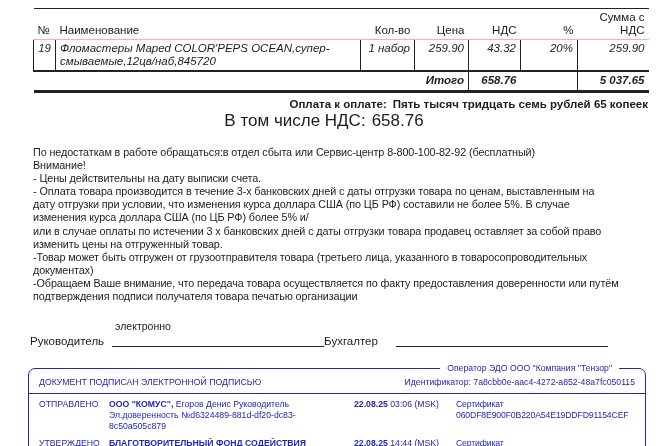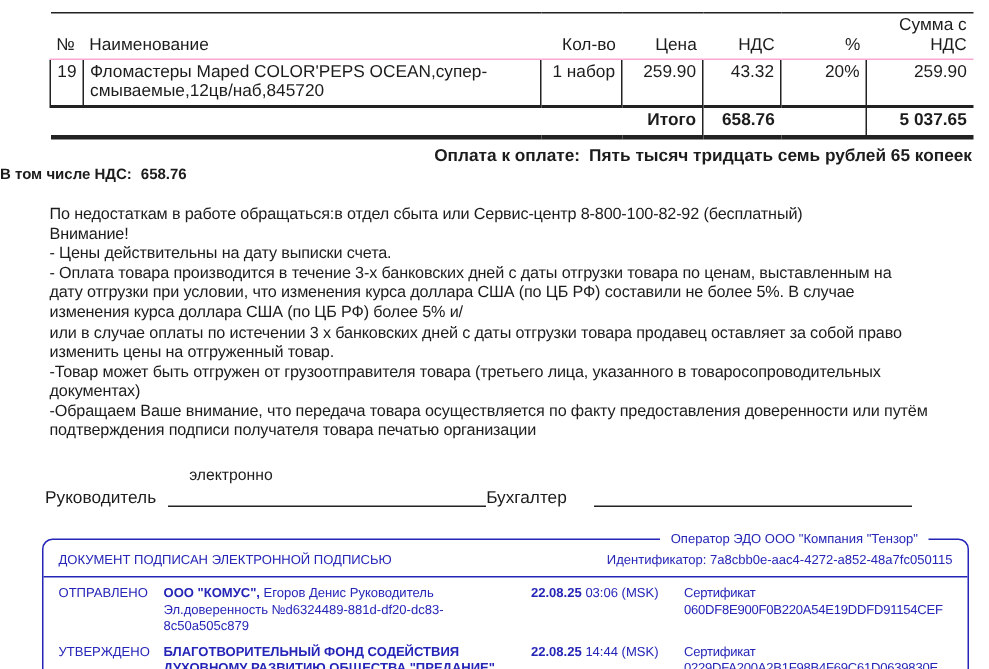--- a/index.html
+++ b/index.html
@@ -11,46 +11,46 @@
   .pre { white-space:pre-line; }
   .bold { font-weight:bold; }
 
   
   table.items {
     border-collapse:collapse; table-layout:fixed;
     margin:8px 11px 0 33px; width:615px;
     font-size:11.5px; line-height:13px;
   }
   table.items th { font-weight:normal; vertical-align:bottom; padding:2px 4px; border-top:1px solid #222; border-bottom:1px solid #f9a8d4; }
-  table.items td { padding:2px 4px; vertical-align:top; }
+  table.items td { padding:2px 4px; vertical-align:top;font-style:italic; }
   .c-l { text-align:left; }
   .c-r { text-align:right; }
   tr.item td { border-bottom:2px solid #222; }
   tr.item td.b-r { border-right:1px solid #222; }
   tr.item td.b-l { border-left:1px solid #222; }
   tr.total td { border-bottom:3px solid #222; font-weight:bold; padding:2px 4px 3px 4px; }
   tr.total td.b-r { border-right:1px solid #222; }
   tr.total td.b-l { border-left:1px solid #222; }
 
   
   .payable { margin:5px 11px 0 0; text-align:right; font-size:11.5px; font-weight:bold; }
   .payable .gap { margin-left:6px; }
-  .vat-line { margin:1px 11px 0 0; text-align:left; font-size:10px;font-weight:bold; }
+  .vat-line { margin:1px 11px 0 0; text-align:center; font-size:17px; }
   .vat-line .gap { margin-left:6px; }
 
   
   .notice {
     margin:15px 10px 0 33px; font-size:10.8px; line-height:13.1px;
     white-space:pre; letter-spacing:-0.1px;
   }
 
   
   .signs { display:flex; align-items:flex-end; margin:20px 0 0 30px; font-size:11.5px; height:24px; }
   .sig-line { position:relative; width:212px; height:16px; border-bottom:1.5px solid #222; margin-left:8px; }
-  .sig-val { position:absolute; left:14px; bottom:14px; font-size:10.5px; color:#1c1c1c; }
+  .sig-val { position:absolute; left:3px; bottom:14px; font-size:10.5px; color:#1c1c1c; }
   .lbl2 { }
   .sig-line2 { margin-left:18px; }
 
   
   .esign {
     position:relative; margin:21px 13px 0 28px; width:618px;
     border:1px solid var(--accent-blue, #3a3abc); border-radius:7px;
     color:var(--accent-blue, #2525b8); font-size:8.7px; line-height:11px;
   }
   .legend {

